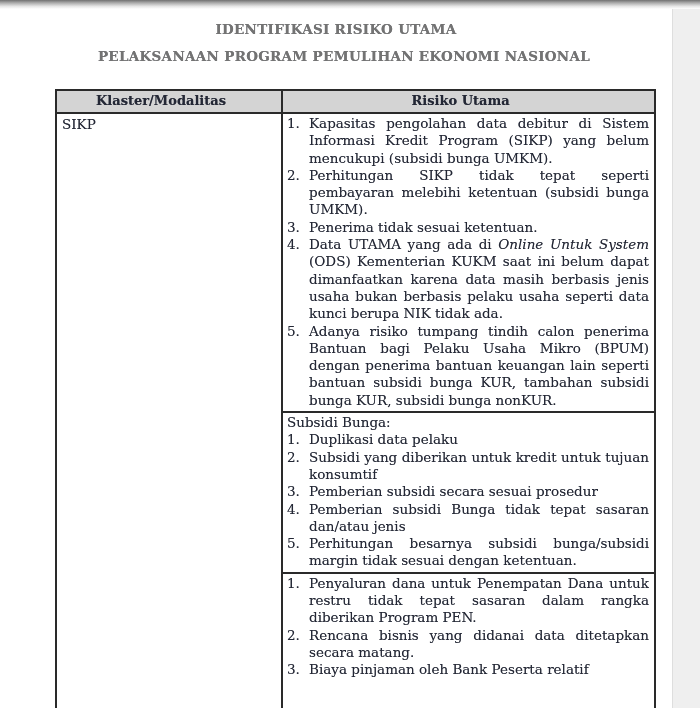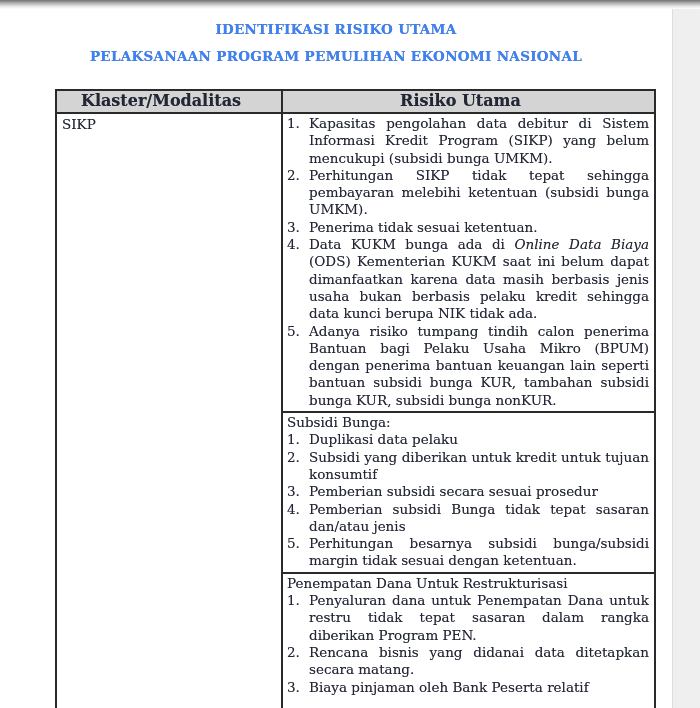--- a/index.html
+++ b/index.html
@@ -28,44 +28,44 @@
     border-left: 1px solid #dedede;
     z-index: 2;
   }
   .title {
     position: absolute; left: 0;
     width: 672px;
     text-align: center;
     font-weight: bold;
     font-size: 13.5px;
     letter-spacing: 0.3px;
-    color: #3b82f6;
+    color: #737373;
     text-shadow: 0 0 0.5px rgba(32,36,47,0.55);
   }
   .title.l1 { top: 21px; }
-  .title.l2 { top: 48px; }
+  .title.l2 { top: 48px; margin-left: 8px; }
 
   .risk-table {
     position: absolute; left: 55px; top: 89px;
     width: 601px;
     box-sizing: border-box;
     border: 2px solid #2a2a2a;
     background: #ffffff;
     z-index: 1;
   }
   .header-row {
     display: flex;
     background: #d4d4d4;
     border-bottom: 2px solid #2a2a2a;
   }
   .hcell {
     box-sizing: border-box;
     padding: 2px 20px 3px 4px;
     font-weight: bold;
-    font-size: 16px;
+    font-size: 13px;
     line-height: 16px;
     text-align: center;
     text-shadow: 0 0 0.5px rgba(32,36,47,0.5);
   }
   .hcell.c1 { width: 226px; border-right: 2px solid #2a2a2a; }
   .hcell.c2 { flex: 1; text-align: center; }
 
   .body-row { display: flex; align-items: stretch; }
   .ccell {
     box-sizing: border-box;
@@ -118,29 +118,29 @@
       </div>
       <div class="rcell">
           <div class="section">
             <div class="risk-list">
               <div class="item">
                 <span class="inum">1.</span>
                 <span class="itext"><span>Kapasitas pengolahan data debitur di Sistem Informasi Kredit Program (SIKP) yang belum mencukupi (subsidi bunga UMKM).</span></span>
               </div>
               <div class="item">
                 <span class="inum">2.</span>
-                <span class="itext"><span>Perhitungan SIKP tidak tepat sehingga pembayaran melebihi ketentuan (subsidi bunga UMKM).</span></span>
+                <span class="itext"><span>Perhitungan SIKP tidak tepat seperti pembayaran melebihi ketentuan (subsidi bunga UMKM).</span></span>
               </div>
               <div class="item">
                 <span class="inum">3.</span>
                 <span class="itext"><span>Penerima tidak sesuai ketentuan.</span></span>
               </div>
               <div class="item">
                 <span class="inum">4.</span>
-                <span class="itext"><span>Data KUKM bunga ada di </span><span class="it">Online Data Biaya</span><span> (ODS) Kementerian KUKM saat ini belum dapat dimanfaatkan karena data masih berbasis jenis usaha bukan berbasis pelaku kredit sehingga data kunci berupa NIK tidak ada.</span></span>
+                <span class="itext"><span>Data UTAMA yang ada di </span><span class="it">Online Untuk System</span><span> (ODS) Kementerian KUKM saat ini belum dapat dimanfaatkan karena data masih berbasis jenis usaha bukan berbasis pelaku usaha seperti data kunci berupa NIK tidak ada.</span></span>
               </div>
               <div class="item">
                 <span class="inum">5.</span>
                 <span class="itext"><span>Adanya risiko tumpang tindih calon penerima Bantuan bagi Pelaku Usaha Mikro (BPUM) dengan penerima bantuan keuangan lain seperti bantuan subsidi bunga KUR, tambahan subsidi bunga KUR, subsidi bunga nonKUR.</span></span>
               </div>
             </div>
           </div>
           <div class="section">
             <div class="sec-heading">Subsidi Bunga:</div>
             <div class="risk-list">
@@ -160,21 +160,20 @@
                 <span class="inum">4.</span>
                 <span class="itext"><span>Pemberian subsidi Bunga tidak tepat sasaran dan/atau jenis</span></span>
               </div>
               <div class="item">
                 <span class="inum">5.</span>
                 <span class="itext"><span>Perhitungan besarnya subsidi bunga/subsidi margin tidak sesuai dengan ketentuan.</span></span>
               </div>
             </div>
           </div>
           <div class="section">
-            <div class="sec-heading">Penempatan Dana Untuk Restrukturisasi</div>
             <div class="risk-list">
               <div class="item">
                 <span class="inum">1.</span>
                 <span class="itext"><span>Penyaluran dana untuk Penempatan Dana untuk restru tidak tepat sasaran dalam rangka diberikan Program PEN.</span></span>
               </div>
               <div class="item">
                 <span class="inum">2.</span>
                 <span class="itext"><span>Rencana bisnis yang didanai data ditetapkan secara matang.</span></span>
               </div>
               <div class="item">

